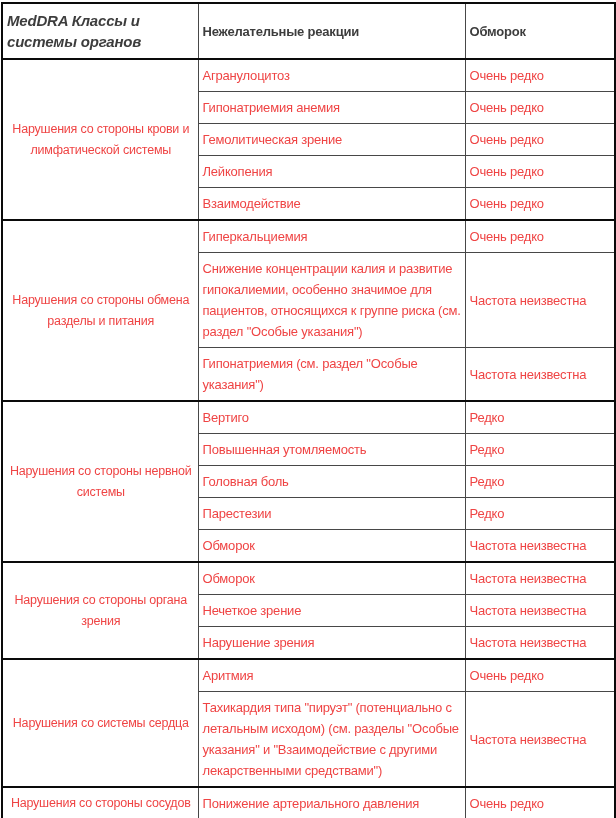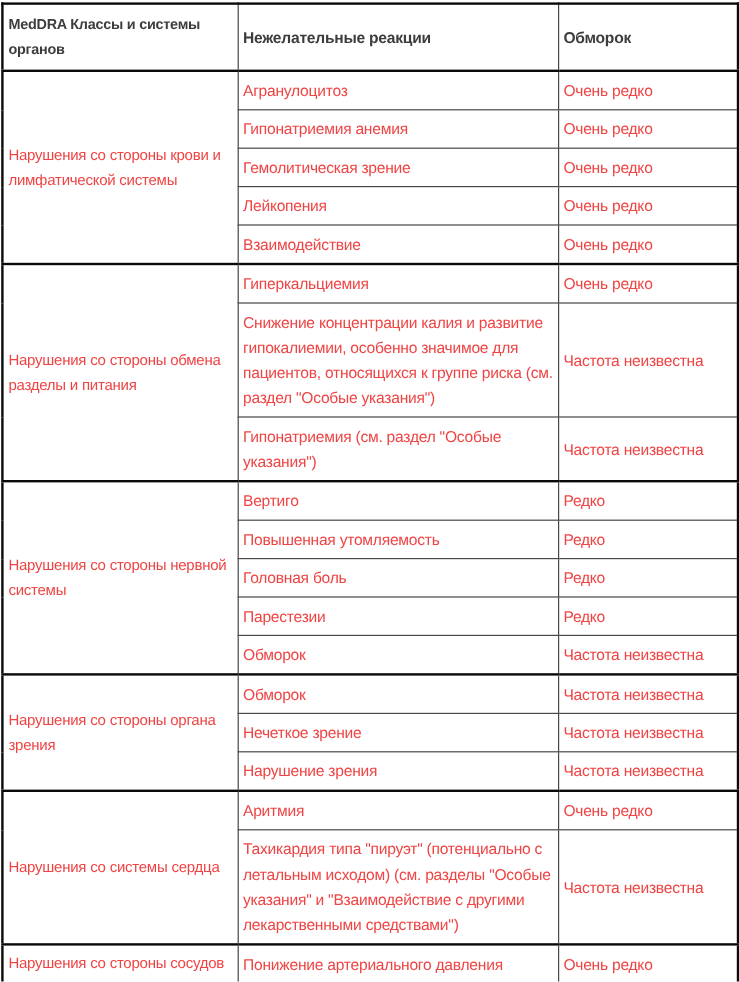--- a/index.html
+++ b/index.html
@@ -36,22 +36,22 @@
   th {
     font-weight: bold;
     color: #3d3d3d;
     padding-top: 6px;
     padding-bottom: 6px;
   }
   thead { border-bottom: 2px solid #0a0a0a; }
   tbody.section { border-top: 2px solid #0a0a0a; }
   tbody.section tr.section-first > td { border-top: 2px solid #0a0a0a; }
 
-  td.col-system { font-size: 12.5px; }
-  th.col-system { font-size: 12px; }
+  td.col-system { font-size: 12.5px; text-align: center; }
+  th.col-system { font-size: 15px; font-style: italic; }
 </style>
 </head>
 <body>
 
 <div class="page">
   <table class="adr">
     <colgroup>
       <col class="c1">
         <col class="c2">
         <col class="c3">

